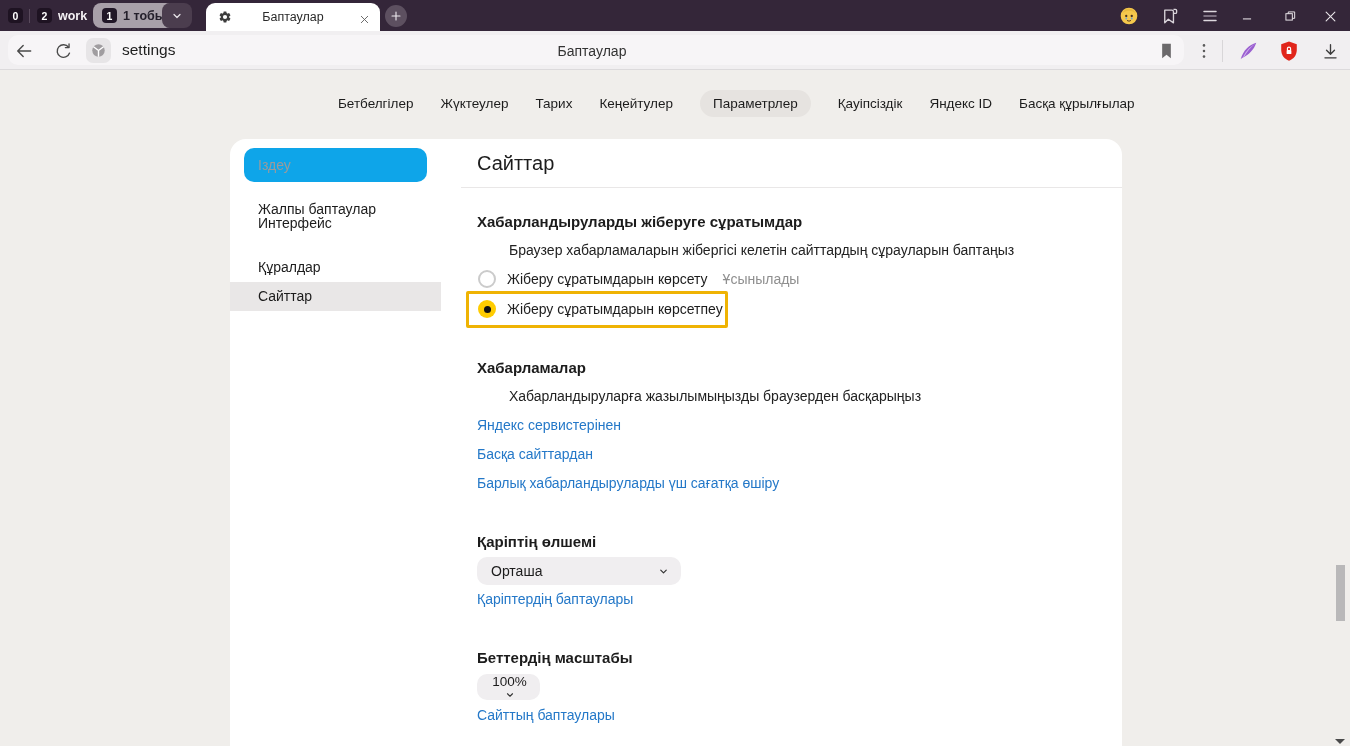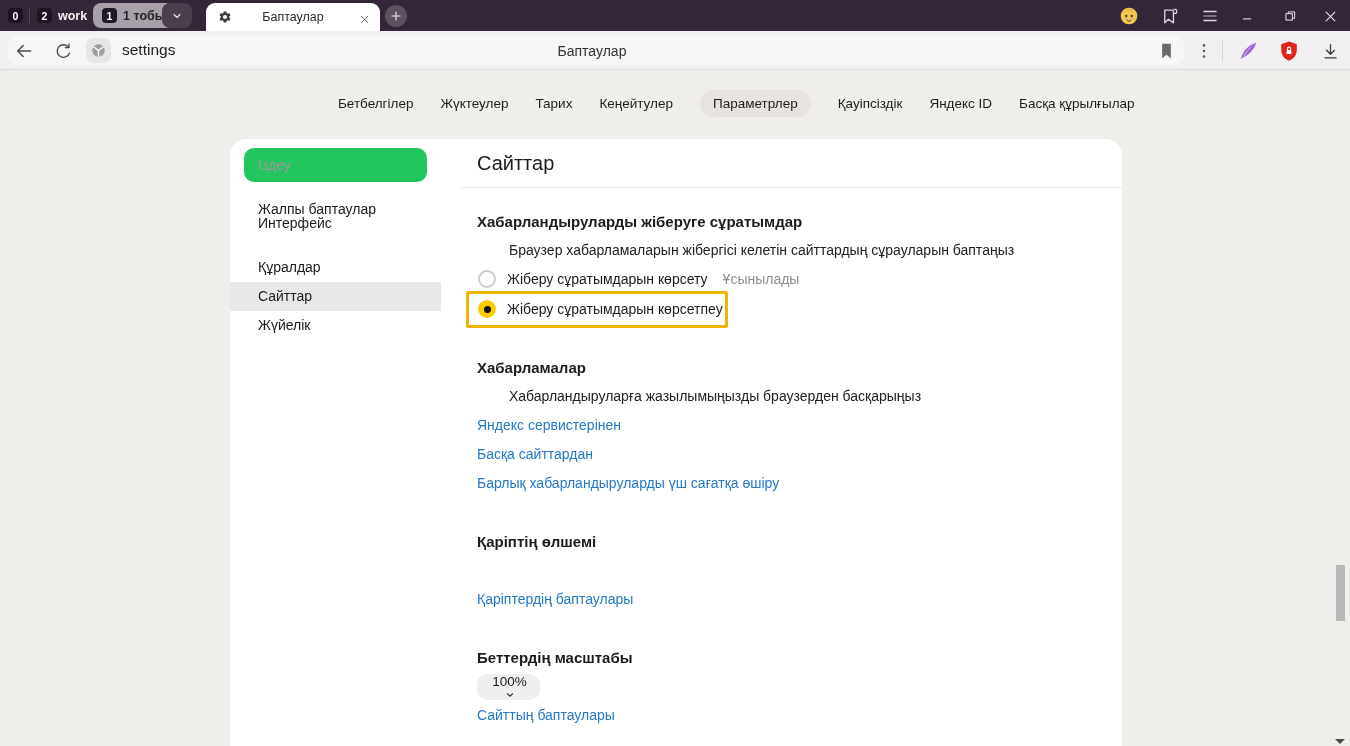--- a/index.html
+++ b/index.html
@@ -39,21 +39,21 @@
 
   
   .page { position:absolute; left:0; top:70px; width:1106px; height:676px; background:#f0eeeb; }
   .navtabs { position:absolute; left:338px; top:20px; display:flex; align-items:center; gap:27px; font-size:13.5px; color:#1c1c1c; }
   .navtab { white-space:nowrap; cursor:default; }
   .navtab.sel { background:#e6e3e0; border-radius:14px; padding:6px 13px; }
 
   .card { position:absolute; left:230px; top:69px; width:892px; height:607px; background:#ffffff; border-radius:16px 16px 0 0; }
 
   
-  .search { position:absolute; left:14px; top:9px; width:183px; height:34px; border-radius:10px; background:#22c55e;
+  .search { position:absolute; left:14px; top:9px; width:183px; height:34px; border-radius:10px; background:#0ea5e9;
             border:none; outline:none; padding:0 14px; font-size:14px; color:#1c1c1c; font-family:inherit; }
   .search::placeholder { color:#9b9b9b; }
   .side-item { position:absolute; left:0; width:211px; height:29px; line-height:29px; padding-left:28px; font-size:14px; color:#1c1c1c; cursor:default; }
   .side-item.sel { background:#e9e7e7; }
 
   
   .divider { position:absolute; left:231px; top:48px; width:661px; height:1px; background:#e9e7e7; }
   .c-abs { position:absolute; left:247px; }
   .h1 { font-size:20px; color:#1c1c1c; font-weight:400; }
   .sec-title { font-size:15px; font-weight:bold; color:#1c1c1c; }
@@ -226,21 +226,20 @@
       <span class="navtab">Басқа құрылғылар</span>
     </nav>
 
     <div class="card">
 
       <input class="search" type="text" placeholder="Іздеу" style="">
       <div class="side-item" style="top:56px;">Жалпы баптаулар</div>
       <div class="side-item" style="top:70px;">Интерфейс</div>
       <div class="side-item" style="top:114px;">Құралдар</div>
       <div class="side-item sel" style="top:143px;">Сайттар</div>
-      <div class="side-item" style="top:172px;">Жүйелік</div>
 
       <div class="c-abs h1" style="top:13px;">Сайттар</div>
       <div class="divider"></div>
 
       <div class="c-abs sec-title" style="top:74px;">Хабарландыруларды жіберуге сұратымдар</div>
       <div class="c-abs body-text" style="top:103px;">Браузер хабарламаларын жібергісі келетін сайттардың сұрауларын баптаңыз</div>
 
       <div class="radio-row" style="left:248px; top:131px;">
         <span class="radio off"></span>
         <span class="radio-label">Жіберу сұратымдарын көрсету</span>
@@ -253,20 +252,26 @@
         <span class="radio-label">Жіберу сұратымдарын көрсетпеу</span>
       </div>
 
       <div class="c-abs sec-title" style="top:220px;">Хабарламалар</div>
       <div class="c-abs body-text" style="top:249px;">Хабарландыруларға жазылымыңызды браузерден басқарыңыз</div>
       <div class="c-abs link" style="top:278px;">Яндекс сервистерінен</div>
       <div class="c-abs link" style="top:307px;">Басқа сайттардан</div>
       <div class="c-abs link" style="top:336px;">Барлық хабарландыруларды үш сағатқа өшіру</div>
 
       <div class="c-abs sec-title" style="top:394px;">Қаріптің өлшемі</div>
+      <div class="select" style="left:247px; top:418px; width:204px; height:28px;">
+        <span>Орташа</span>
+        <svg width="11" height="11" viewBox="0 0 24 24">
+            <path d="M6 9l6 6 6-6" fill="none" stroke="#333" stroke-width="2.6" stroke-linecap="round" stroke-linejoin="round"></path>
+          </svg>
+      </div>
       <div class="c-abs link" style="top:452px;">Қаріптердің баптаулары</div>
 
       <div class="c-abs sec-title" style="top:510px;">Беттердің масштабы</div>
       <div class="select" style="left:247px; top:535px; width:63px; height:26px; padding:0 8px 0 10px; font-size:13.5px;flex-direction:column;">
         <span>100%</span>
         <svg width="10" height="10" viewBox="0 0 24 24">
             <path d="M6 9l6 6 6-6" fill="none" stroke="#333" stroke-width="2.6" stroke-linecap="round" stroke-linejoin="round"></path>
           </svg>
       </div>
       <div class="c-abs link" style="top:568px;">Сайттың баптаулары</div>

